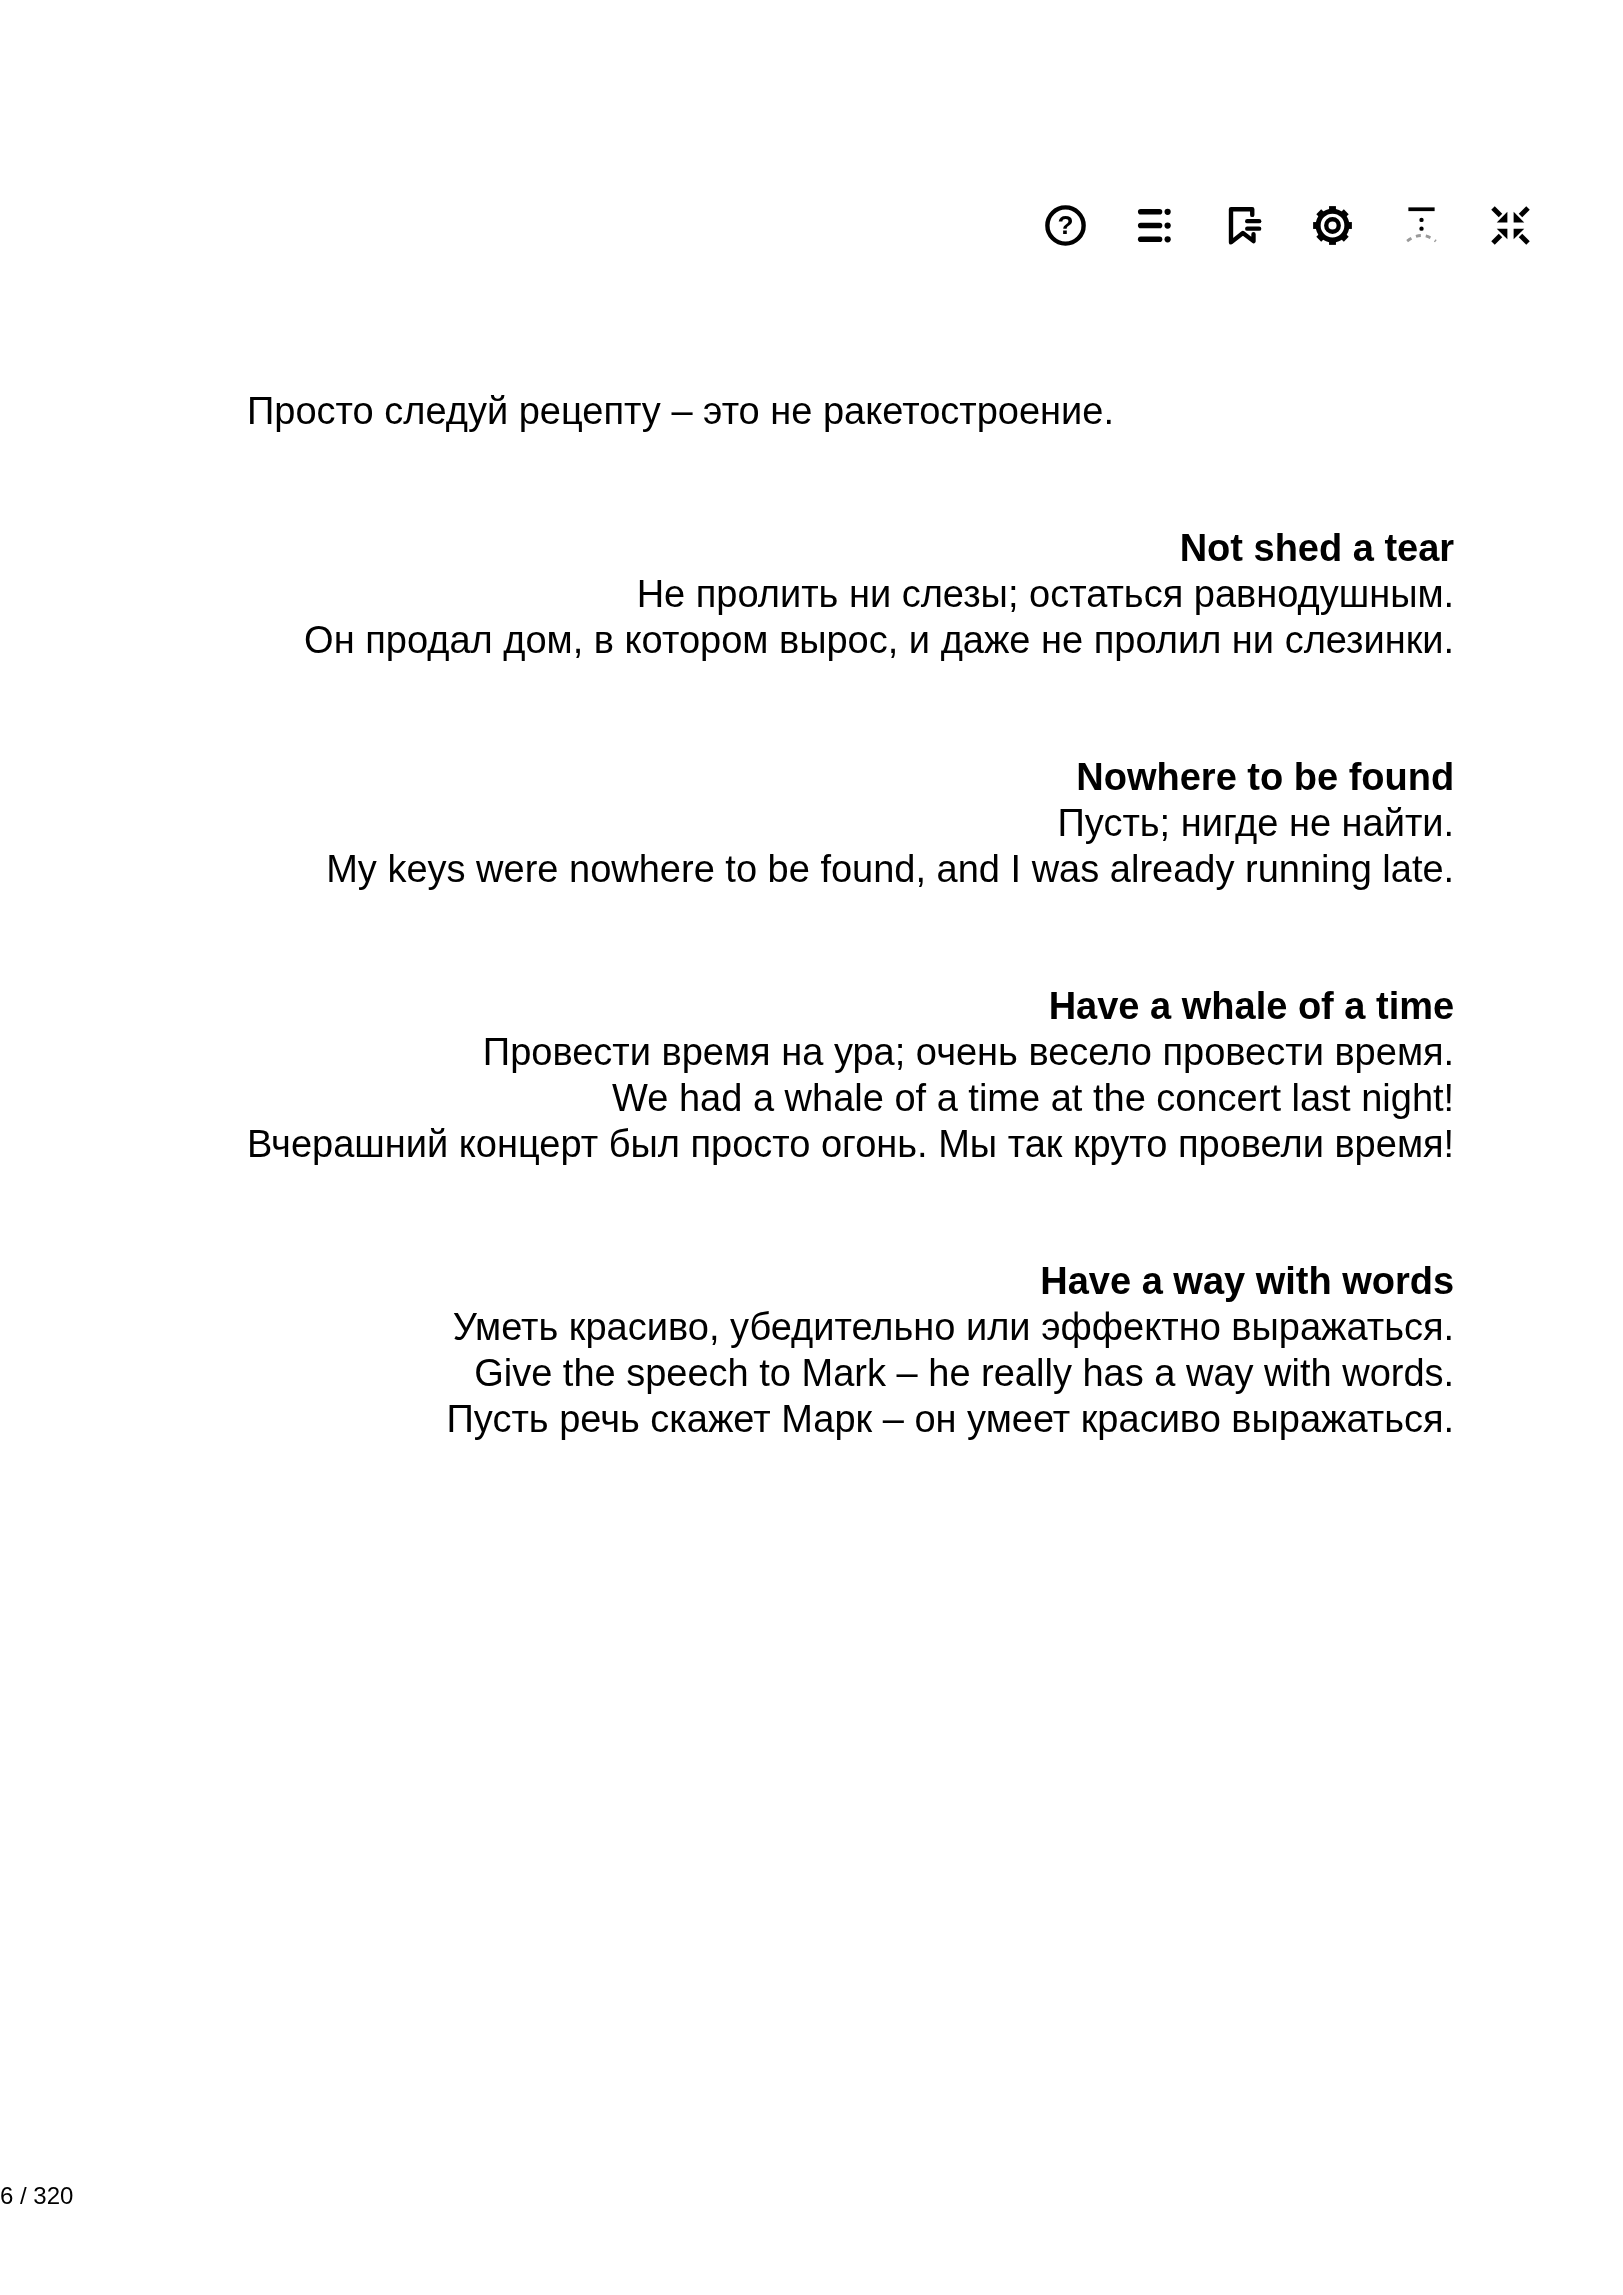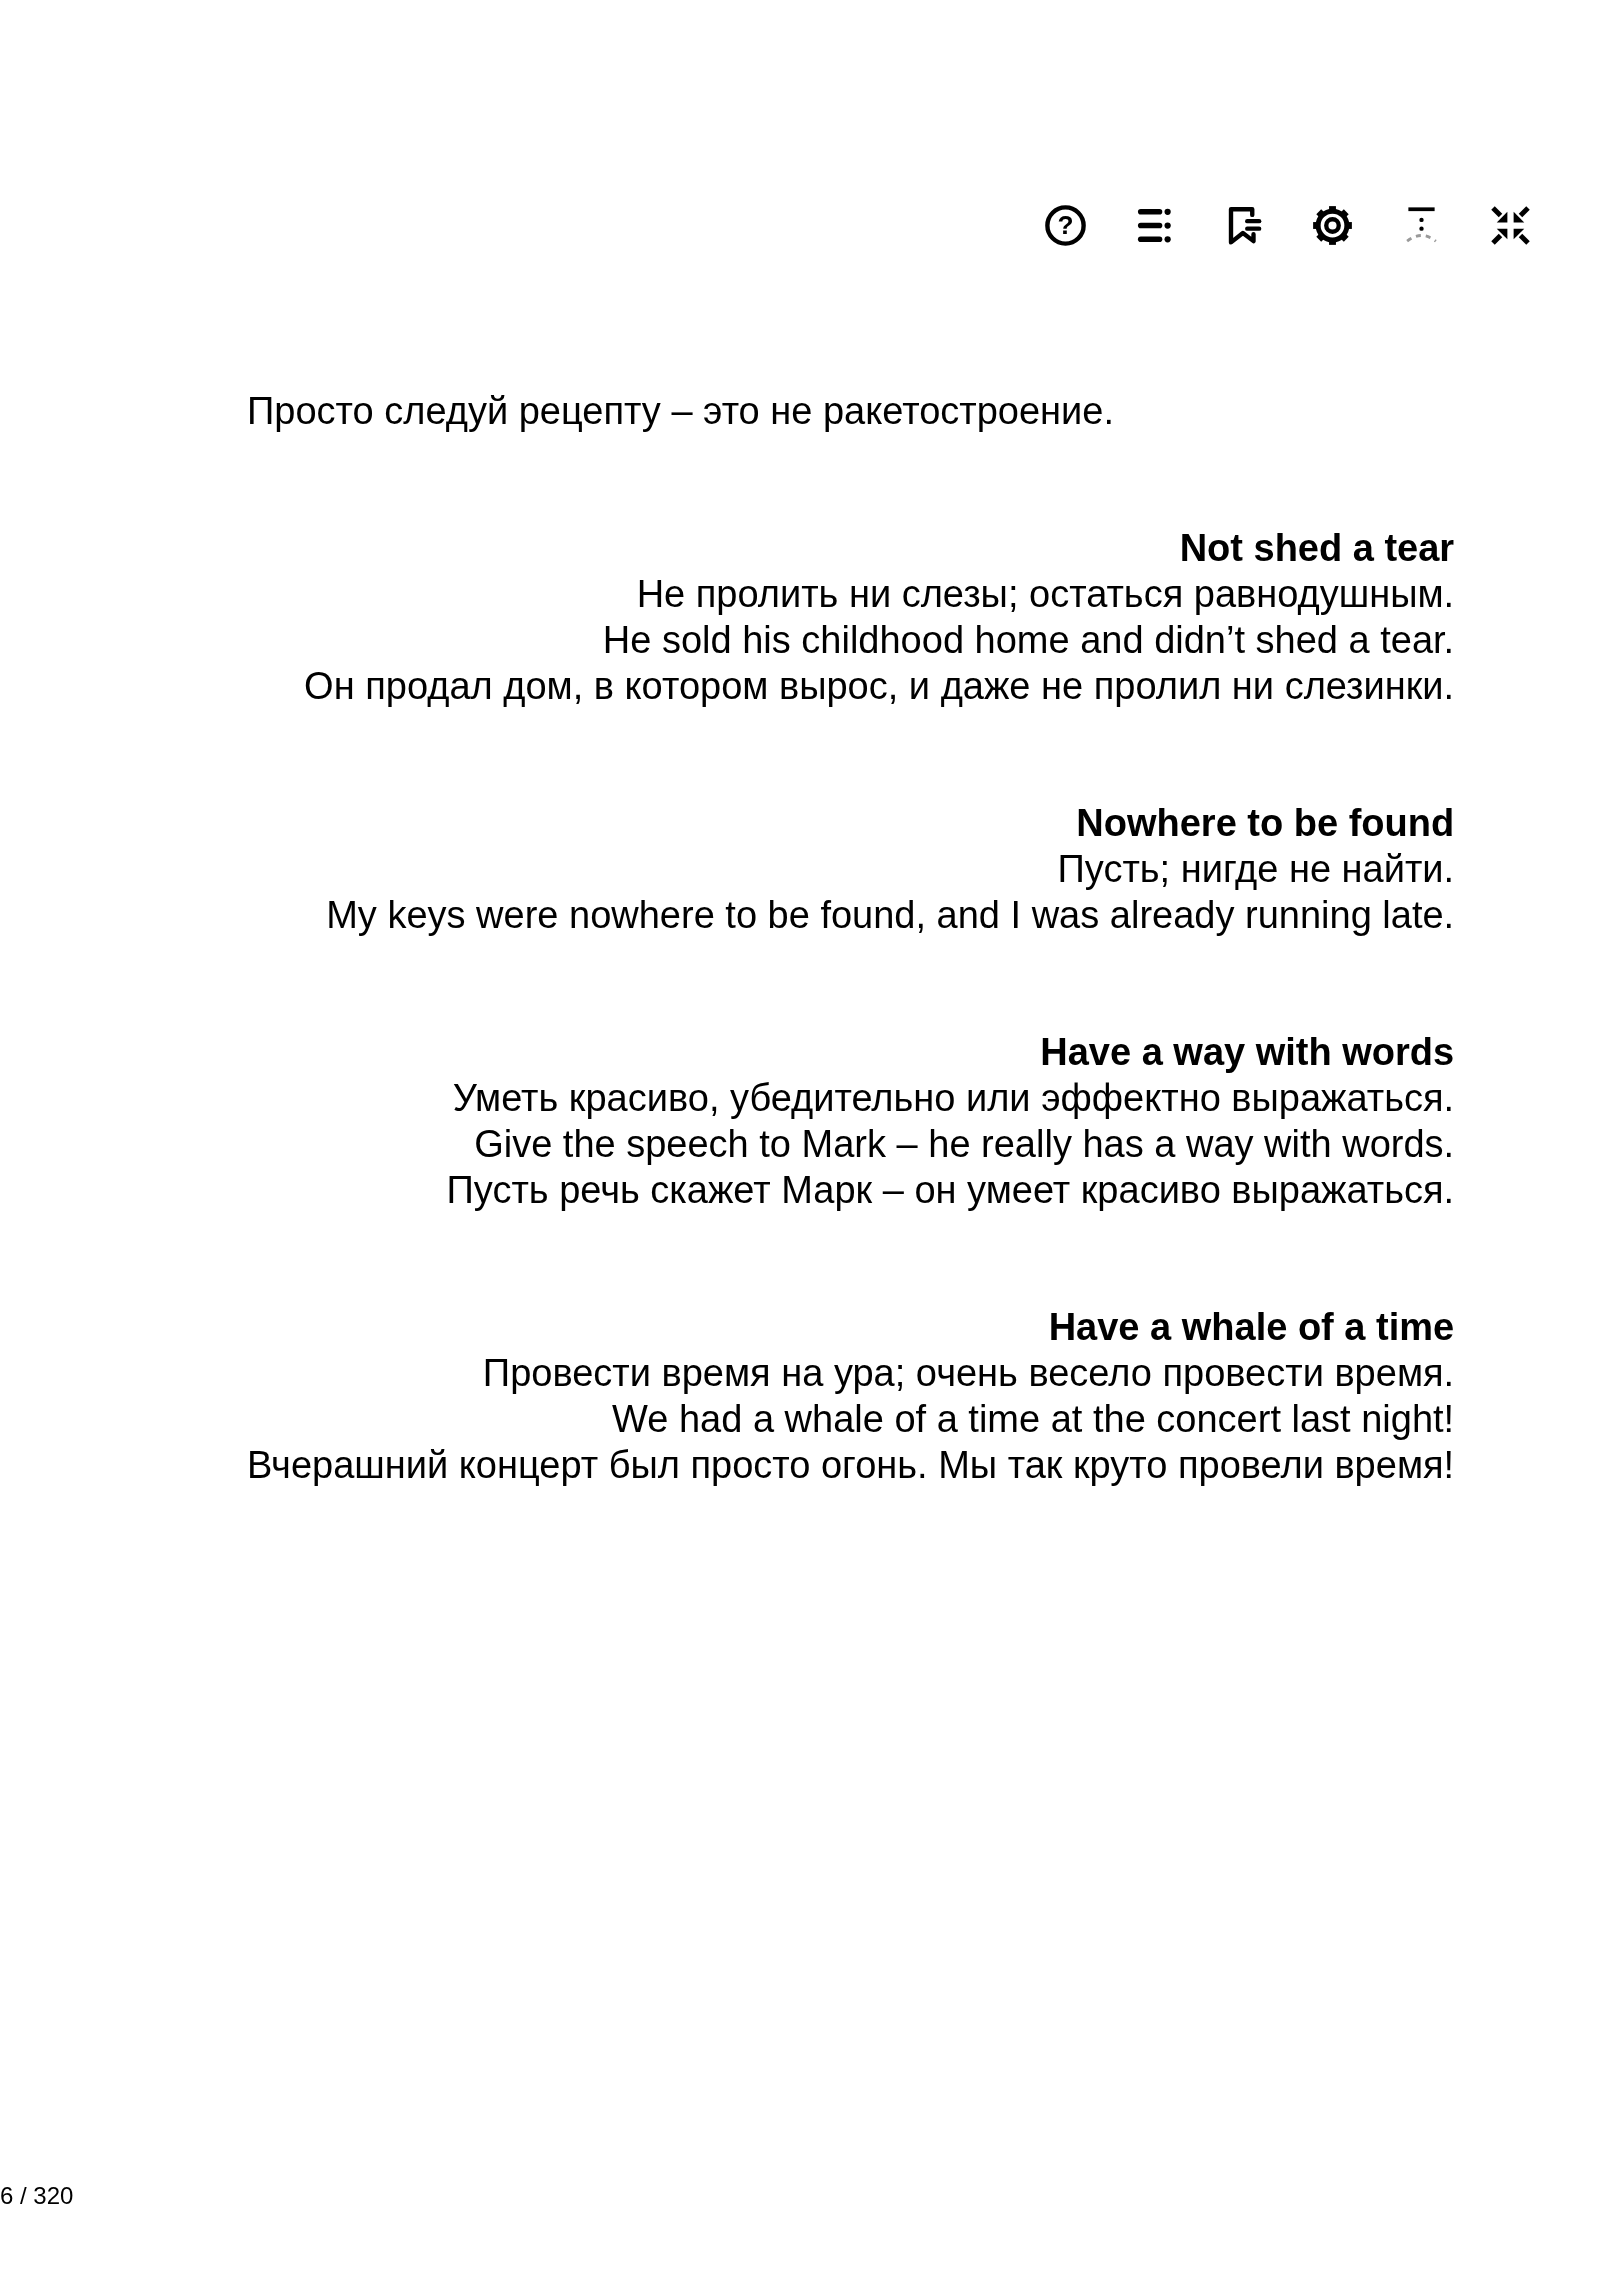--- a/index.html
+++ b/index.html
@@ -161,43 +161,42 @@
 
   </div>
 
   <div class="content">
 
     <p class="intro">Просто следуй рецепту – это не ракетостроение.</p>
 
     <div class="entry">
       <p class="title">Not shed a tear</p>
       <p>Не пролить ни слезы; остаться равнодушным.</p>
-      <p>He sold his childhood home and didn’t shed a tear.</p>
       <p>Он продал дом, в котором вырос, и даже не пролил ни слезинки.</p>
     </div>
 
     <div class="entry">
       <p class="title">Nowhere to be found</p>
       <p>Пусть; нигде не найти.</p>
       <p>My keys were nowhere to be found, and I was already running late.</p>
     </div>
 
+
+    <div class="entry">
+      <p class="title">Have a whale of a time</p>
+      <p>Провести время на ура; очень весело провести время.</p>
+      <p>We had a whale of a time at the concert last night!</p>
+      <p>Вчерашний концерт был просто огонь. Мы так круто провели время!</p>
+    </div>
 
     <div class="entry">
       <p class="title">Have a way with words</p>
       <p>Уметь красиво, убедительно или эффектно выражаться.</p>
       <p>Give the speech to Mark – he really has a way with words.</p>
       <p>Пусть речь скажет Марк – он умеет красиво выражаться.</p>
     </div>
 
-    <div class="entry">
-      <p class="title">Have a whale of a time</p>
-      <p>Провести время на ура; очень весело провести время.</p>
-      <p>We had a whale of a time at the concert last night!</p>
-      <p>Вчерашний концерт был просто огонь. Мы так круто провели время!</p>
-    </div>
-
   </div>
 
   <div class="footer">6 / 320</div>
 
 </div>
 
 
 </body></html>

